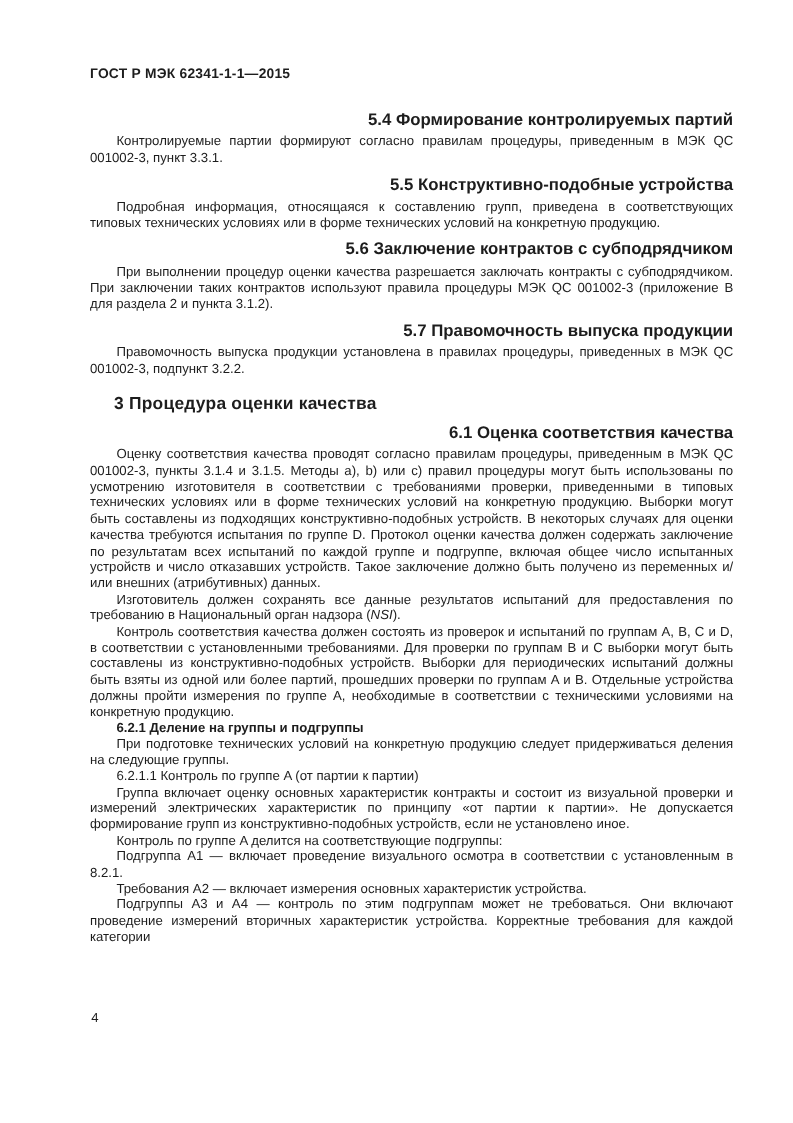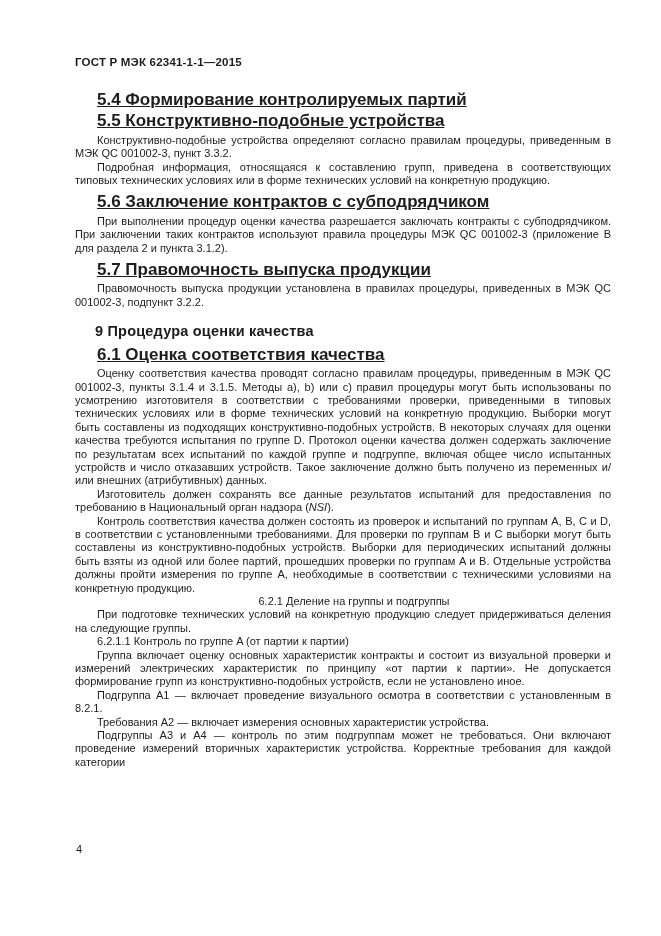--- a/index.html
+++ b/index.html
@@ -33,30 +33,29 @@
     line-height: 13.4px;
     text-align: justify;
   }
   .content p.para {
     margin: 0;
     text-indent: 22px;
   }
   .content p.para-bold {
     margin: 0;
     text-indent: 22px;
-    font-weight: normal;
-    text-align: center;
+    font-weight: bold;
+    text-align: left;
   }
   .content h3.sub-heading {
-    font-size: 17px;
+    font-size: 14px;
     font-weight: bold;
     margin: 8px 0 6px 0;
     text-indent: 22px;
-    text-align: left;
-    text-decoration: underline;
+    text-align: right;
   }
   .content h2.sec-heading {
     font-size: 14.5px;
     font-weight: bold;
     margin: 16px 0 9px 0;
     text-indent: 20px;
     text-align: left;
     letter-spacing: 0.2px;
   }
   .page-number {
@@ -70,42 +69,43 @@
 </head>
 <body>
 
 <div class="page">
 
   <div class="running-header">ГОСТ Р МЭК 62341-1-1—2015</div>
 
   <div class="content">
 
     <h3 class="sub-heading">5.4  Формирование контролируемых партий</h3>
+    <p class="para">Контролируемые партии формируют согласно правилам процедуры, приведенным в МЭК QC 001002-3, пункт 3.3.1.</p>
 
     <h3 class="sub-heading">5.5  Конструктивно-подобные устройства</h3>
-    <p class="para">Конструктивно-подобные устройства определяют согласно правилам процедуры, приведенным в МЭК QC 001002-3, пункт 3.3.2.</p>
     <p class="para">Подробная информация, относящаяся к составлению групп, приведена в соответствующих типовых технических условиях или в форме технических условий на конкретную продукцию.</p>
 
     <h3 class="sub-heading">5.6  Заключение контрактов с субподрядчиком</h3>
     <p class="para">При выполнении процедур оценки качества разрешается заключать контракты с субподрядчиком. При заключении таких контрактов используют правила процедуры МЭК QC 001002-3 (приложение В для раздела 2 и пункта 3.1.2).</p>
 
     <h3 class="sub-heading">5.7  Правомочность выпуска продукции</h3>
     <p class="para">Правомочность выпуска продукции установлена в правилах процедуры, приведенных в МЭК QC 001002-3, подпункт 3.2.2.</p>
 
-    <h2 class="sec-heading">9  Процедура оценки качества</h2>
+    <h2 class="sec-heading">3  Процедура оценки качества</h2>
 
     <h3 class="sub-heading">6.1  Оценка соответствия качества</h3>
     <p class="para">Оценку соответствия качества проводят согласно правилам процедуры, приведенным в МЭК QC 001002-3, пункты 3.1.4 и 3.1.5. Методы a), b) или c) правил процедуры могут быть использованы по усмотрению изготовителя в соответствии с требованиями проверки, приведенными в типовых технических условиях или в форме технических условий на конкретную продукцию. Выборки могут быть составлены из подходящих конструктивно-подобных устройств. В некоторых случаях для оценки качества требуются испытания по группе D. Протокол оценки качества должен содержать заключение по результатам всех испытаний по каждой группе и подгруппе, включая общее число испытанных устройств и число отказавших устройств. Такое заключение должно быть получено из переменных и/или внешних (атрибутивных) данных.</p>
     <p class="para"><span>Изготовитель должен сохранять все данные результатов испытаний для предоставления по требованию в Национальный орган надзора (</span><i class="nsi">NSI</i><span>).</span></p>
 
     <p class="para">Контроль соответствия качества должен состоять из проверок и испытаний по группам A, B, C и D, в соответствии с установленными требованиями. Для проверки по группам B и C выборки могут быть составлены из конструктивно-подобных устройств. Выборки для периодических испытаний должны быть взяты из одной или более партий, прошедших проверки по группам A и B. Отдельные устройства должны пройти измерения по группе A, необходимые в соответствии с техническими условиями на конкретную продукцию.</p>
     <p class="para-bold">6.2.1 Деление на группы и подгруппы</p>
     <p class="para">При подготовке технических условий на конкретную продукцию следует придерживаться деления на следующие группы.</p>
     <p class="para">6.2.1.1 Контроль по группе A (от партии к партии)</p>
     <p class="para">Группа включает оценку основных характеристик контракты и состоит из визуальной проверки и измерений электрических характеристик по принципу «от партии к партии». Не допускается формирование групп из конструктивно-подобных устройств, если не установлено иное.</p>
+    <p class="para">Контроль по группе A делится на соответствующие подгруппы:</p>
     <p class="para">Подгруппа A1 —  включает проведение визуального осмотра в соответствии с установленным в 8.2.1.</p>
     <p class="para">Требования A2 — включает измерения основных характеристик устройства.</p>
     <p class="para">Подгруппы A3 и A4 — контроль по этим подгруппам может не требоваться. Они включают проведение измерений вторичных характеристик устройства. Корректные требования для каждой категории</p>
 
   </div>
 
   <div class="page-number">4</div>
 
 </div>
 

